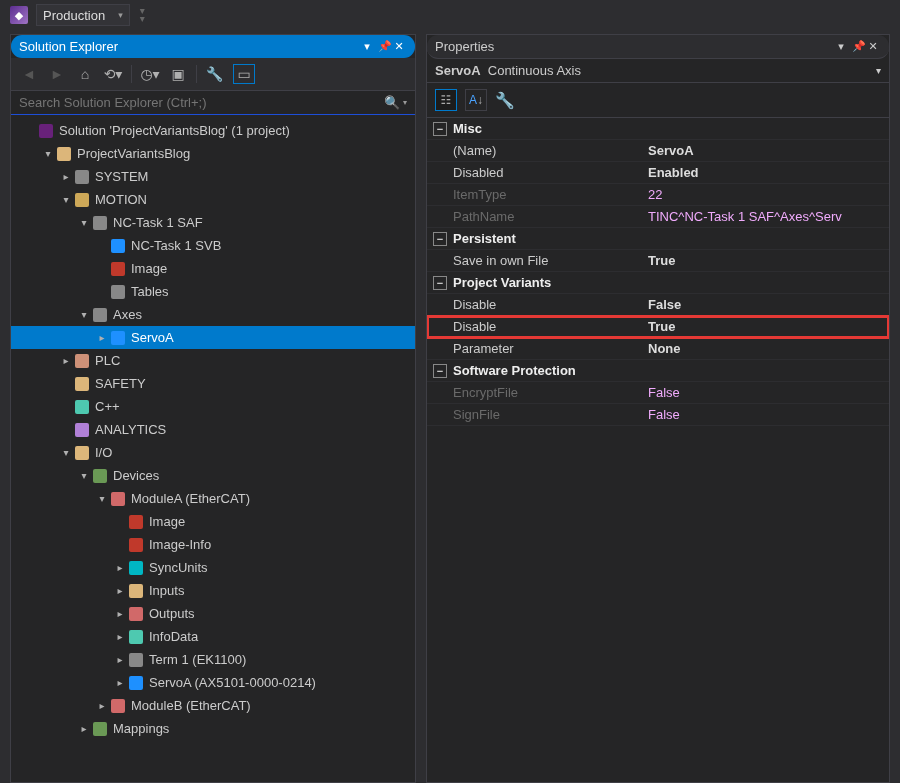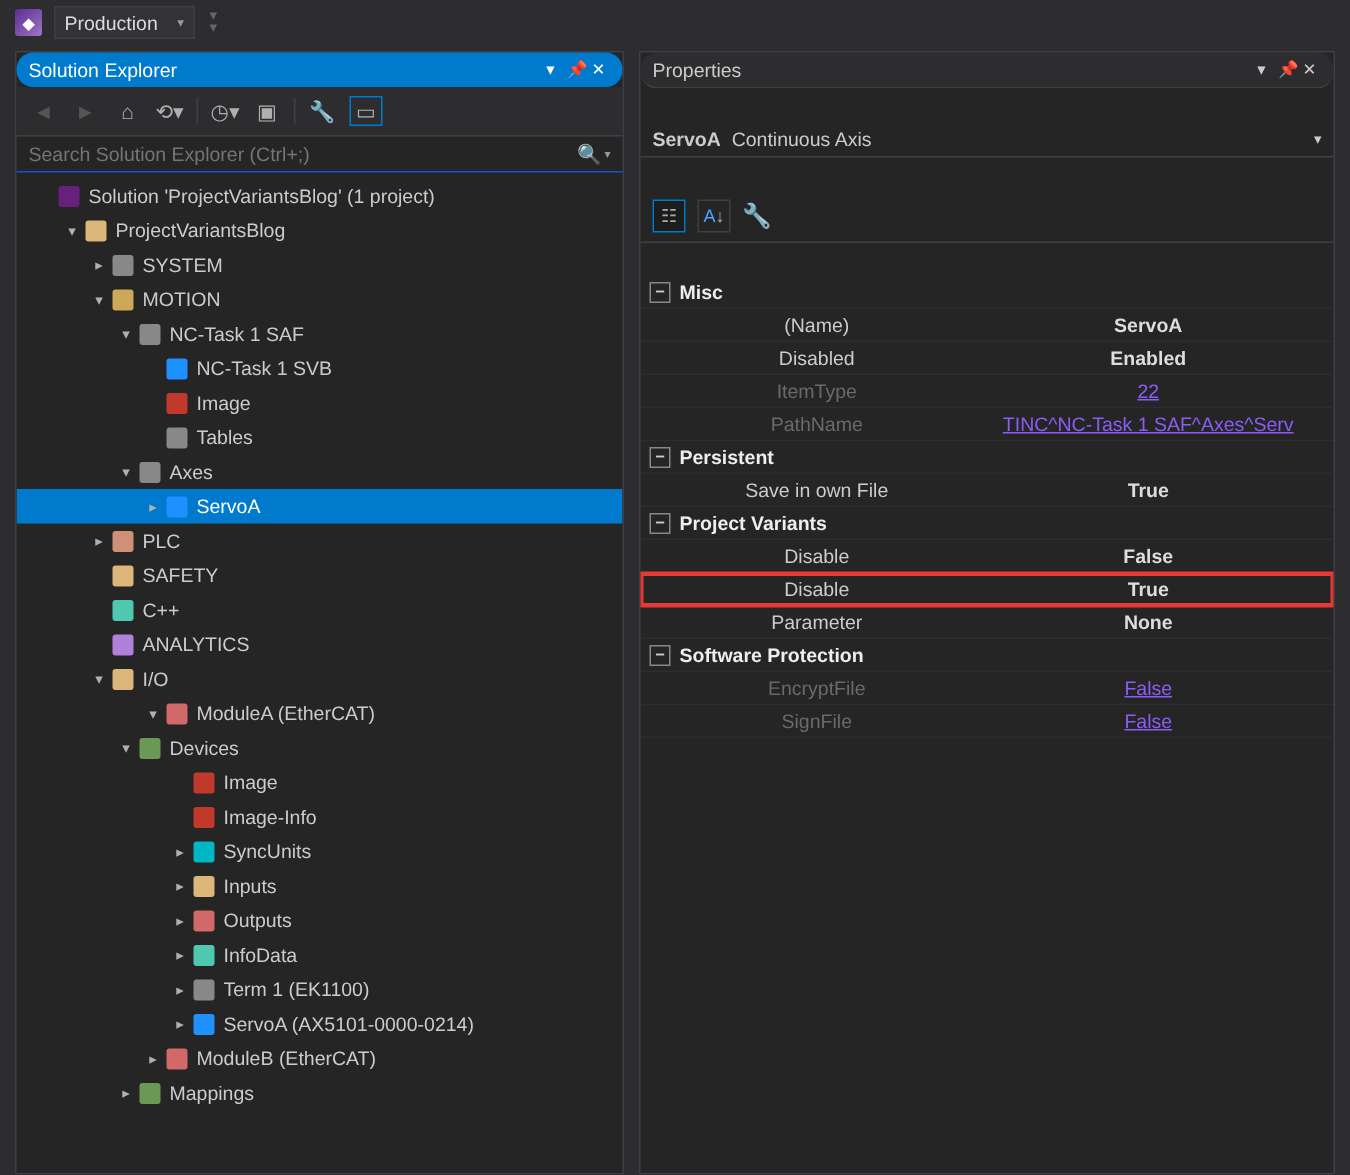--- a/index.html
+++ b/index.html
@@ -15,21 +15,21 @@
   
   .topbar { height:30px; display:flex; align-items:center; padding:4px 10px; gap:8px;}
   .vs-icon { width:18px; height:18px; background:linear-gradient(135deg,#5c2d91,#a074c4); border-radius:2px; display:flex; align-items:center; justify-content:center; font-size:11px; color:#fff;}
   .combo { background:#333337; border:1px solid #3f3f46; height:22px; display:flex; align-items:center; padding:0 6px; gap:13px; color:#ddd;}
   .combo .caret { font-size:9px; color:#999;}
   .tiny-grip { font-size:10px; color:#666; margin-left:2px; line-height:8px;}
 
   .columns { position:absolute; top:34px; bottom:0; left:10px; right:10px; display:flex; gap:10px;}
   .panel { background:#252526; border:1px solid #3f3f46; display:flex; flex-direction:column; min-width:0;}
   .panel-left { width:406px; }
-  .panel-right { flex:1;gap:22px; }
+  .panel-right { flex:1; }
 
   .panel-title { background:#007acc; color:#fff; padding:4px 8px; display:flex; align-items:center; font-size:13px;border-radius:11px;}
   .panel-title.dark { background:#2d2d30; color:#ccc; border-bottom:1px solid #3f3f46;}
   .panel-title .spacer { flex:1;}
   .panel-title .tbtn { width:16px; text-align:center; font-size:11px; cursor:pointer; padding:0 3px;}
 
   
   .se-toolbar { display:flex; align-items:center; gap:8px; padding:6px 8px; border-bottom:1px solid #3f3f46; background:#2d2d30;}
   .tool-ico { width:20px; height:20px; display:flex; align-items:center; justify-content:center; color:#b0b0b0; font-size:14px; cursor:pointer; border:1px solid transparent;}
   .tool-ico.disabled{ color:#555; cursor:default;}
@@ -72,26 +72,26 @@
   .prop-head { padding:4px 8px; border-bottom:1px solid #3f3f46; display:flex; align-items:center; color:#ccc;}
   .prop-head .spacer{flex:1;}
   .prop-toolbar { display:flex; gap:8px; padding:6px 8px; border-bottom:1px solid #3f3f46; align-items:center;}
   .prop-btn { width:22px; height:22px; border:1px solid #3f3f46; display:flex; align-items:center; justify-content:center; color:#aaa; font-size:12px; cursor:pointer;}
   .prop-btn.active{ border-color:#007acc; background:#1c1c1c;}
   .wrench { color:#888; font-size:16px;}
 
   .prop-body { flex:1; overflow:auto; font-size:13px;}
   .cat { display:flex; align-items:center; padding:3px 6px; font-weight:bold; color:#eee; border-bottom:1px solid #2d2d30;}
   .cat .tog { width:14px; height:14px; border:1px solid #888; display:inline-flex; align-items:center; justify-content:center; font-size:11px; margin-right:6px; color:#ccc; cursor:pointer;}
-  .prow { display:flex; border-bottom:1px solid #2d2d30;text-align:center;}
+  .prow { display:flex; border-bottom:1px solid #2d2d30;}
   .pname { width:215px; padding:3px 6px 3px 26px; color:#ccc;}
   .pname.dim { color:#6a6a6a;}
   .pval { flex:1; padding:3px 6px; color:#ddd; white-space:nowrap; overflow:hidden; text-overflow:clip;}
   .pval.bold { font-weight:bold;}
-  .pval.dim { color:#8b5cf6;text-decoration:underline;}
+  .pval.dim { color:#f0abfc;}
   .prow.hl { outline:3px solid #e53935; outline-offset:-2px; position:relative; z-index:2;}
 
 </style>
 </head>
 <body>
 
 <div class="topbar">
   <div class="vs-icon">◆</div>
   <div class="combo">
     <span>Production</span>
@@ -242,34 +242,34 @@
         </div>
         <div class="tree-row">
           <span class="indent" style="width: 48px;"></span>
           <span class="arrow exp"></span>
           <span class="node-ico">
             <span class="sq i-yellow"></span>
           </span>
           <span class="label">I/O</span>
         </div>
         <div class="tree-row">
+          <span class="indent" style="width: 66px;"></span>
+          <span class="arrow exp"></span>
+          <span class="node-ico">
+            <span class="sq i-green"></span>
+          </span>
+          <span class="label">Devices</span>
+        </div>
+        <div class="tree-row">
           <span class="indent" style="width: 84px;"></span>
           <span class="arrow exp"></span>
           <span class="node-ico">
             <span class="sq i-red"></span>
           </span>
           <span class="label">ModuleA (EtherCAT)</span>
-        </div>
-        <div class="tree-row">
-          <span class="indent" style="width: 66px;"></span>
-          <span class="arrow exp"></span>
-          <span class="node-ico">
-            <span class="sq i-green"></span>
-          </span>
-          <span class="label">Devices</span>
         </div>
         <div class="tree-row">
           <span class="indent" style="width: 102px;"></span>
           <span class="arrow none"></span>
           <span class="node-ico">
             <span class="sq i-redarrow"></span>
           </span>
           <span class="label">Image</span>
         </div>
         <div class="tree-row">

